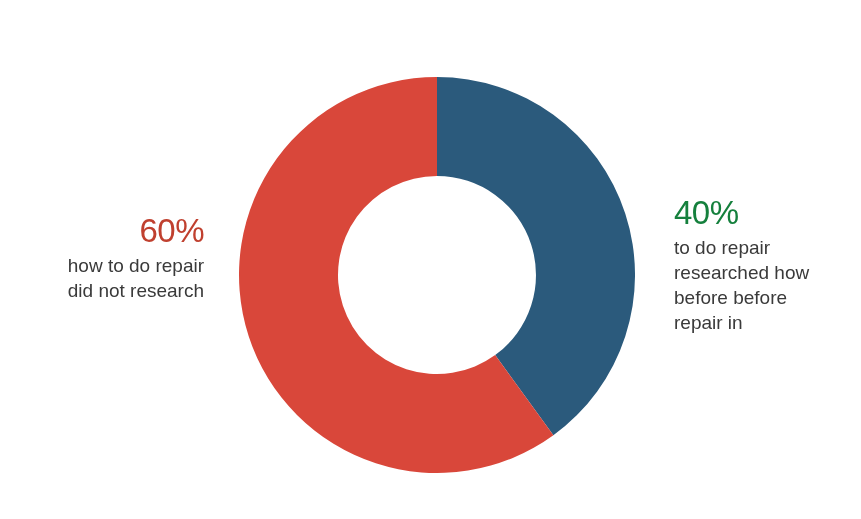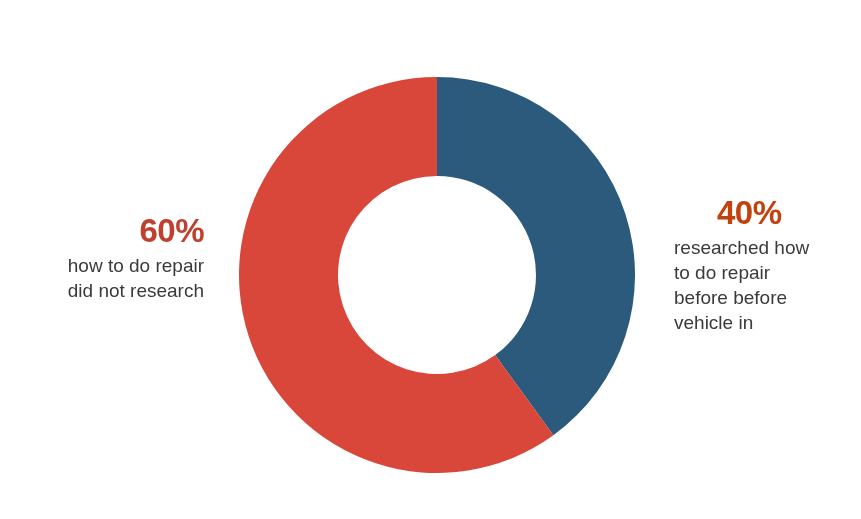--- a/index.html
+++ b/index.html
@@ -32,26 +32,25 @@
     width: 396px;
     height: 396px;
   }
 
   
   .callout {
     position: absolute;
   }
   .callout .pct {
     font-size: 33px;
-    font-weight: bold;
+    font-weight: normal;
     line-height: 1.0;
     letter-spacing: -0.5px;
     margin: 0 0 6px 0;
     white-space: nowrap;
-    padding-left: 43px;
   }
   .callout .desc {
     font-size: 19px;
     font-weight: normal;
     line-height: 25px;
     color: #3a3a3a;
     white-space: nowrap;
   }
   .callout .desc .line {
     display: block;
@@ -67,21 +66,21 @@
     color: #c0402f;
   }
 
   .callout-right {
     left: 674px;
     top: 196px;
     width: 187px;
     text-align: left;
   }
   .callout-right .pct {
-    color: #c2410c;
+    color: #15803d;
   }
 </style>
 </head>
 <body>
 
 <div class="figure">
 
   <div class="callout callout-left">
     <div class="pct">60%</div>
     <div class="desc">
@@ -95,20 +94,20 @@
 
       <path fill="#2b5a7c" d="M 198.00 0.00 A 198 198 0 0 1 314.38 358.19 L 256.19 278.09 A 99 99 0 0 0 198.00 99.00 Z"></path>
 
       <path fill="#d9473a" d="M 314.38 358.19 A 198 198 0 1 1 198.00 0.00 L 198.00 99.00 A 99 99 0 1 0 256.19 278.09 Z"></path>
     </svg>
   </div>
 
   <div class="callout callout-right">
     <div class="pct">40%</div>
     <div class="desc">
+      <span class="line">to do repair</span>
       <span class="line">researched how</span>
-      <span class="line">to do repair</span>
       <span class="line">before before</span>
-      <span class="line">vehicle in</span>
+      <span class="line">repair in</span>
     </div>
   </div>
 
 </div>
 
 </body></html>

